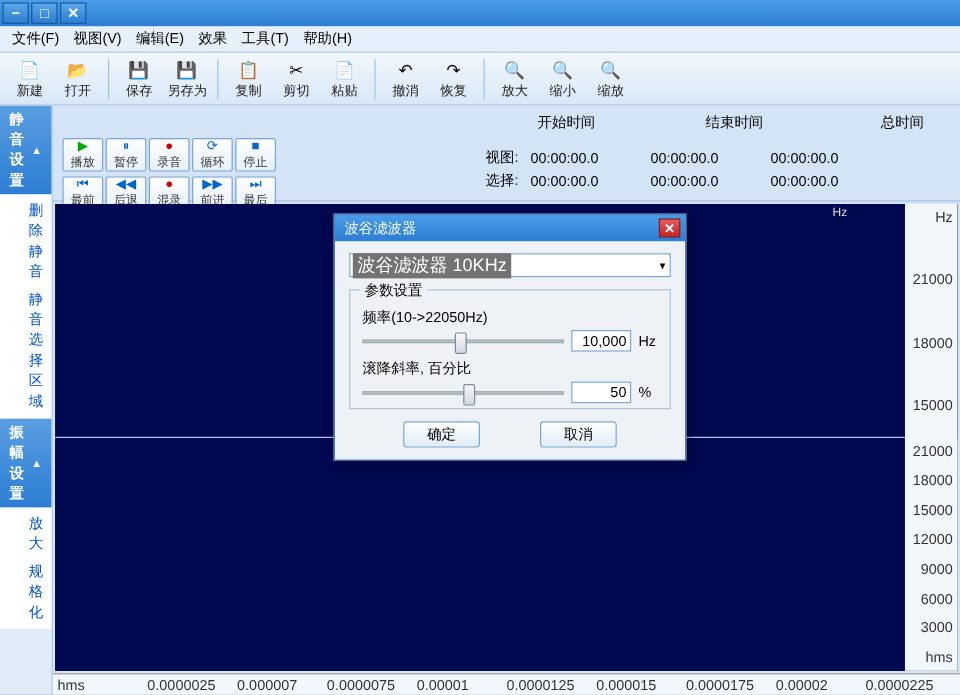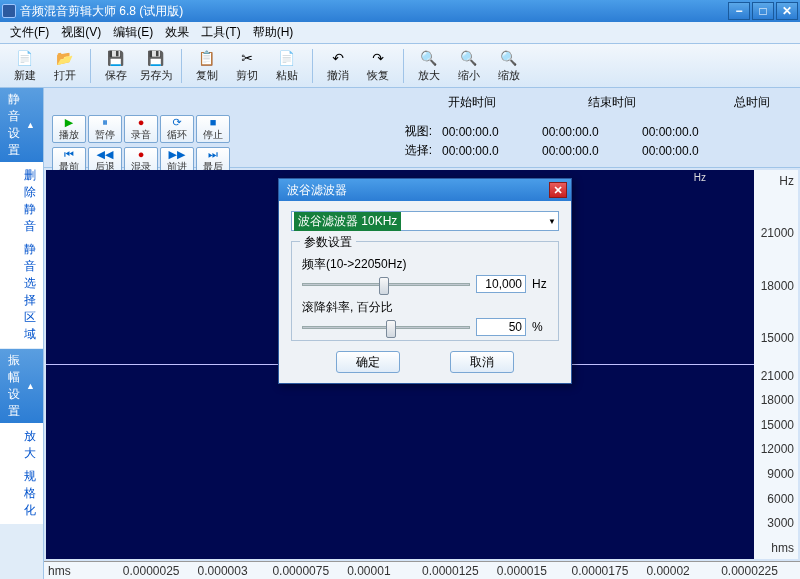--- a/index.html
+++ b/index.html
@@ -12,21 +12,21 @@
 .menubar{height:22px;background:#e6f0fa;display:flex;padding:0 4px;border-bottom:1px solid #a0c4e8}
 .menubar span{padding:2px 6px;cursor:default}
 .toolbar{height:44px;background:linear-gradient(#f2f7fc,#d8e8f8);border-bottom:1px solid #a0c4e8;display:flex;align-items:center;padding:0 6px;gap:2px}
 .tbtn{display:flex;flex-direction:column;align-items:center;justify-content:center;width:38px;height:40px;cursor:default}
 .tbtn .ic{width:18px;height:18px;display:flex;align-items:center;justify-content:center;font-size:14px}
 .tbtn .lb{font-size:11px;color:#222;margin-top:1px}
 .tsep{width:1px;height:34px;background:#a0c4e8;margin:0 4px}
 .main{display:flex;height:491px}
 .sidebar{width:150px;background:#e0ecf8;border-right:1px solid #a0c4e8;overflow-y:auto}
 .sgrp{margin-bottom:1px}
-.sghdr{background:linear-gradient(#5a9ee0,#2c7dd4);color:#fff;padding:3px 8px;font-weight:normal;display:flex;justify-content:space-between;align-items:center}
+.sghdr{background:linear-gradient(#5a9ee0,#2c7dd4);color:#fff;padding:3px 8px;font-weight:bold;display:flex;justify-content:space-between;align-items:center}
 .sghdr .chev{font-size:9px}
 .sgbody{background:#fff;padding:2px 12px}
 .sitem{padding:3px 12px;color:#0052cc;cursor:default}
 .content{flex:1;display:flex;flex-direction:column;background:#d4e4f7}
 .ctop{padding:6px 8px;border-bottom:1px solid #a0c4e8}
 .transbar{display:flex;gap:2px;margin-bottom:4px}
 .tb2{width:34px;height:28px;border:1px solid #7aa7d4;background:linear-gradient(#fff,#e6f0fa);display:flex;flex-direction:column;align-items:center;justify-content:center;border-radius:2px}
 .tb2 .tic{font-size:11px;line-height:1}
 .tb2 .tlb{font-size:10px;color:#333}
 .timelabels{display:flex;gap:60px;margin-left:380px;margin-bottom:4px}
@@ -43,43 +43,39 @@
 .hzlabel{position:absolute;top:2px;right:48px;color:#ddd;font-size:10px}
 .timeaxis{height:18px;background:#f2f7fc;border-top:1px solid #999;display:flex;font-size:10px;color:#333;padding:2px 4px}
 .timeaxis span{flex:1}
 .dialog{position:absolute;left:278px;top:178px;width:294px;background:#eef2f6;border:1px solid #2c5aa0;box-shadow:2px 2px 8px rgba(0,0,0,0.4);z-index:100}
 .dlg-title{height:22px;background:linear-gradient(#4a9de8,#2c7dd4);display:flex;align-items:center;justify-content:space-between;padding:0 4px;color:#fff}
 .dlg-title .dt-left{display:flex;gap:4px}
 .dlg-close{width:18px;height:16px;background:linear-gradient(#e85c5c,#c82020);border:1px solid #8a1a1a;display:flex;align-items:center;justify-content:center;color:#fff;font-weight:bold;font-size:11px}
 .dlg-body{padding:10px 12px}
 .dlg-body label{display:block;margin-bottom:4px}
 .combo{width:100%;height:20px;border:1px solid #7aa7d4;background:#fff;display:flex;align-items:center;justify-content:space-between;padding:0 2px}
-.combo .sel{background:#15803d;color:#fff;padding:1px 4px;font-size:12px}
+.combo .sel{background:#737373;color:#fff;padding:1px 4px;font-size:15px}
 .combo .dd{font-size:8px}
 .fieldset{border:1px solid #b0c4d8;margin-top:10px;padding:8px 10px 4px;position:relative}
 .fieldset .leg{position:absolute;top:-8px;left:8px;background:#eef2f6;padding:0 4px}
 .prow{margin-top:6px}
 .prow .plb{margin-bottom:2px}
 .slider-row{display:flex;align-items:center;gap:6px}
 .slider{flex:1;height:18px;position:relative;display:flex;align-items:center}
 .slider .track{height:3px;flex:1;background:#c0c8d0;border:1px solid #9aa;position:relative}
 .slider .thumb{position:absolute;top:-7px;width:10px;height:18px;background:linear-gradient(#f8f8f8,#d0d8e0);border:1px solid #7a8a9a;border-radius:2px}
 .valbox{width:50px;height:18px;border:1px solid #7aa7d4;background:#fff;text-align:right;padding:1px 3px}
 .unit{width:16px}
 .dlg-btns{display:flex;justify-content:center;gap:50px;margin-top:10px}
 .dlg-btns button{width:64px;height:22px;border:1px solid #7aa7d4;background:linear-gradient(#fff,#e0ecf8);border-radius:3px}
 </style>
 </head>
 <body>
 
 <div class="titlebar">
-  <div class="t-left">
-    <div class="t-icon"></div>
-    <span>音频混音剪辑大师 6.8 (试用版)</span>
-  </div>
   <div class="winbtns">
     <div>−</div>
     <div>□</div>
     <div>✕</div>
   </div>
 </div>
 
 <div class="menubar" id="menubar">
     <span>文件(F)</span>
     <span>视图(V)</span>
@@ -260,21 +256,21 @@
             <div>9000</div>
             <div>6000</div>
             <div>3000</div>
             <div>hms</div>
           </div>
       </div>
     </div>
     <div class="timeaxis" id="timeaxis">
         <span>hms</span>
         <span>0.0000025</span>
-        <span>0.000003</span>
+        <span>0.000007</span>
         <span>0.0000075</span>
         <span>0.00001</span>
         <span>0.0000125</span>
         <span>0.000015</span>
         <span>0.0000175</span>
         <span>0.00002</span>
         <span>0.0000225</span>
       </div>
   </div>
 </div>

